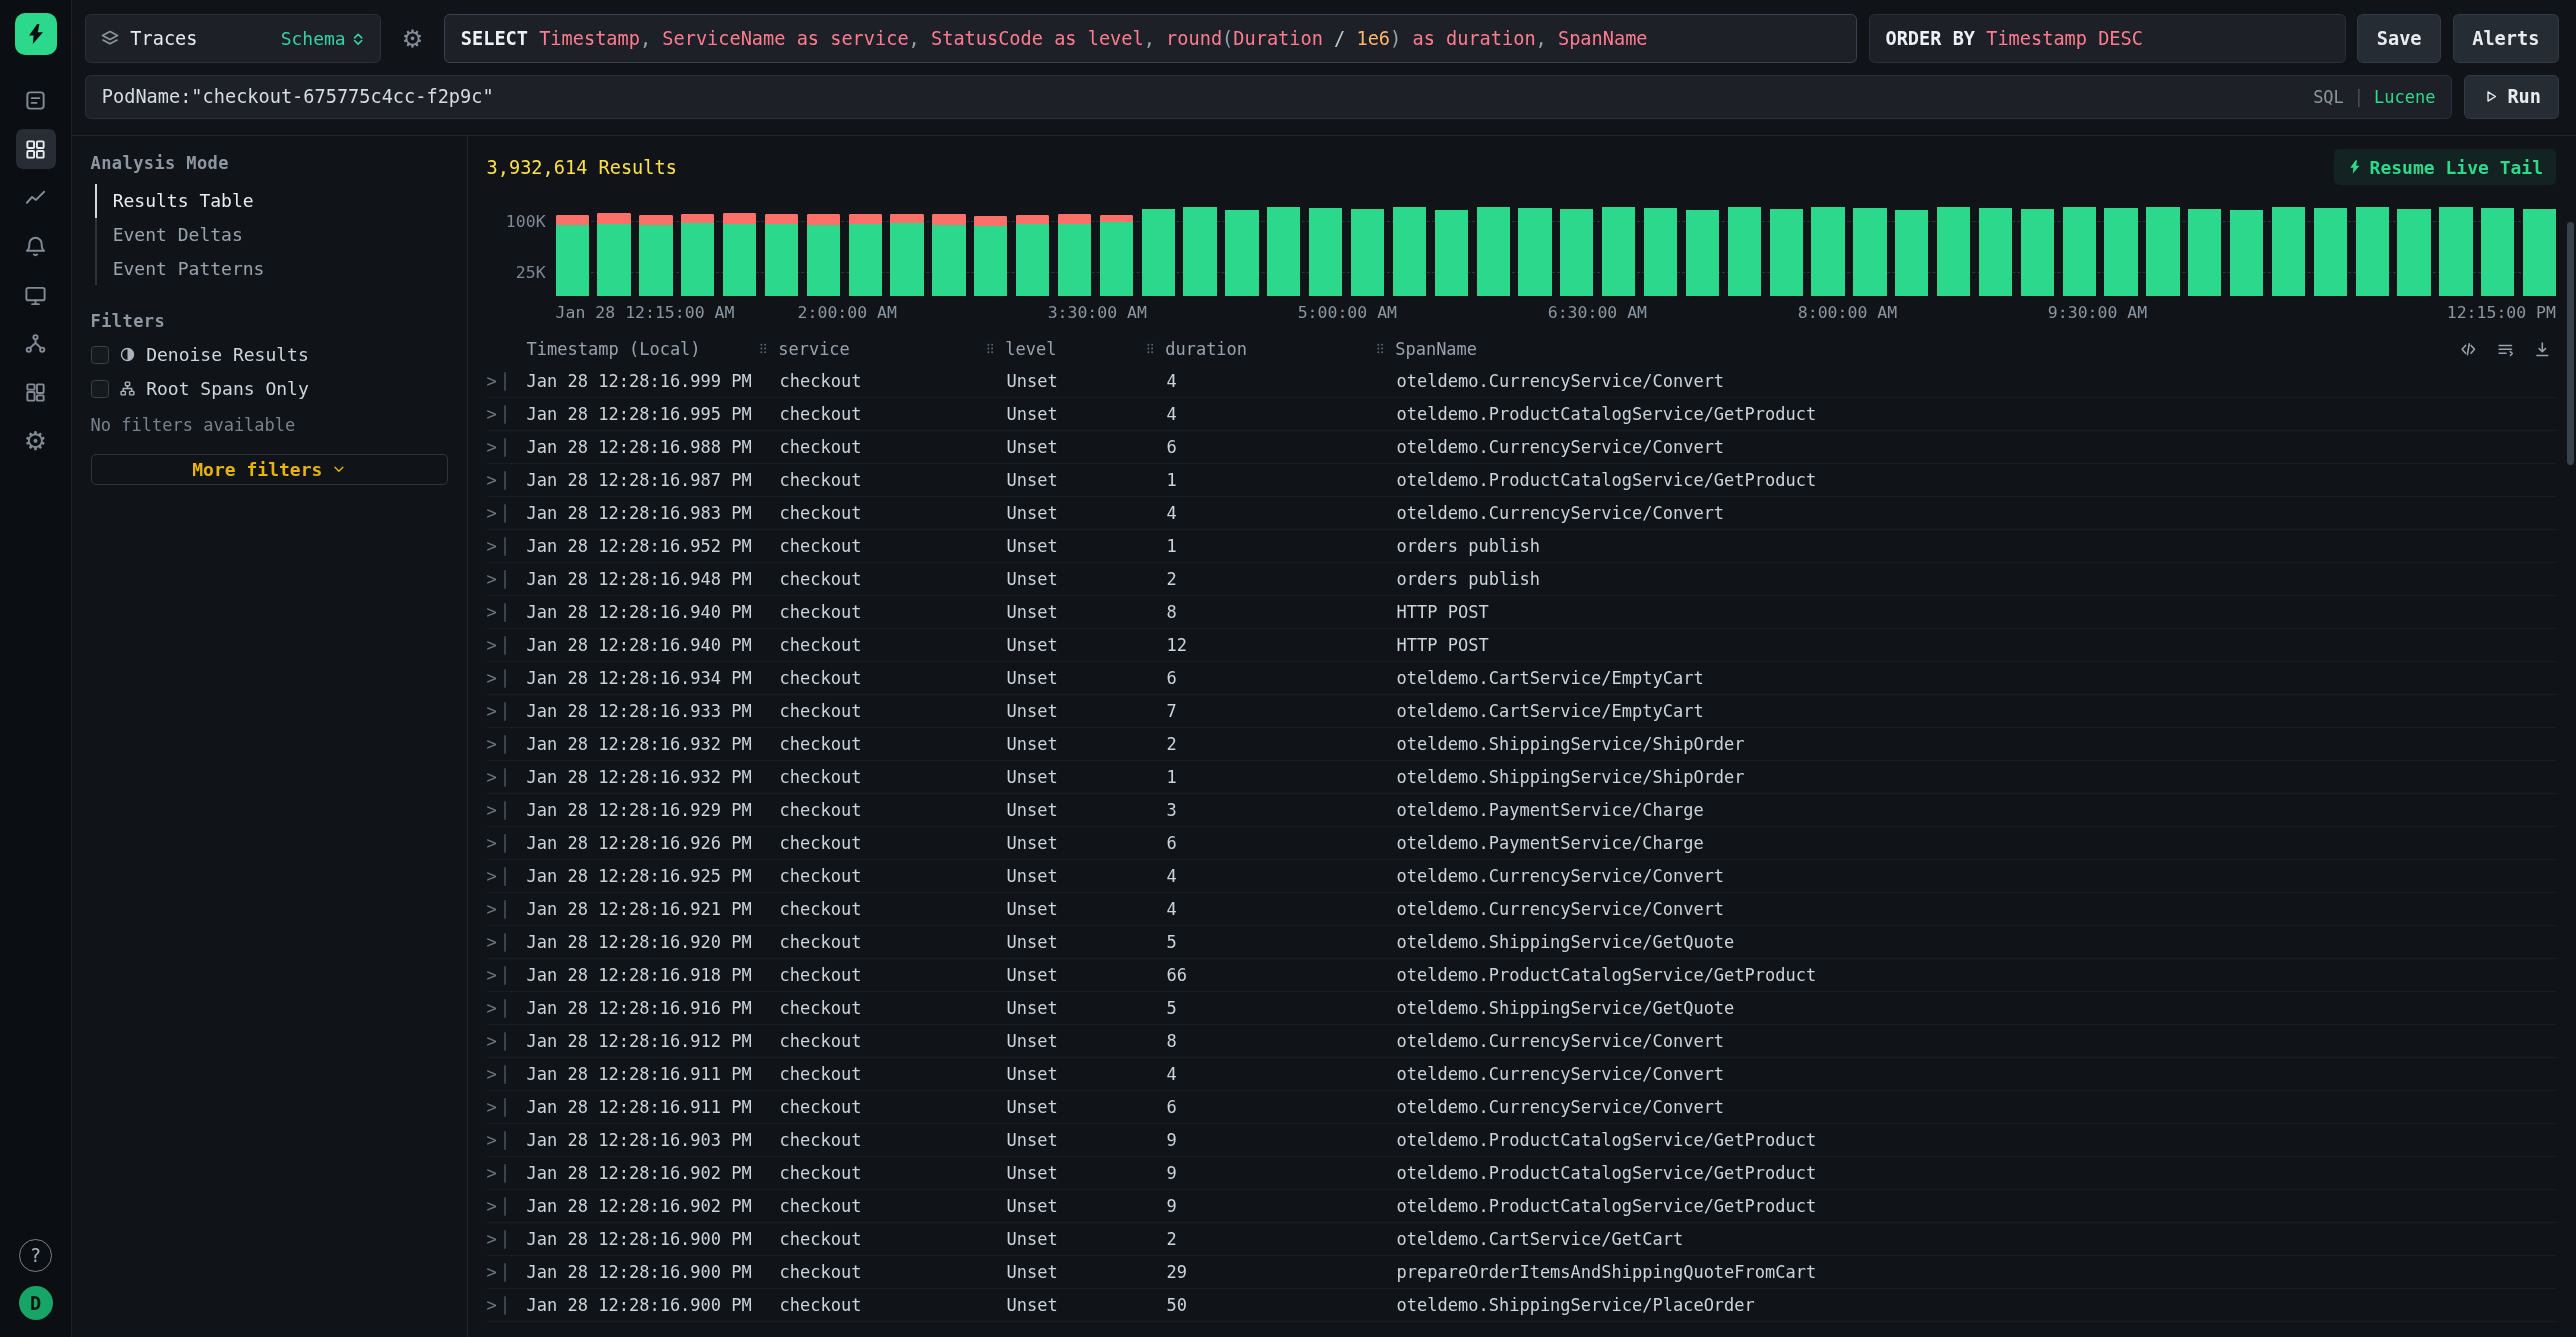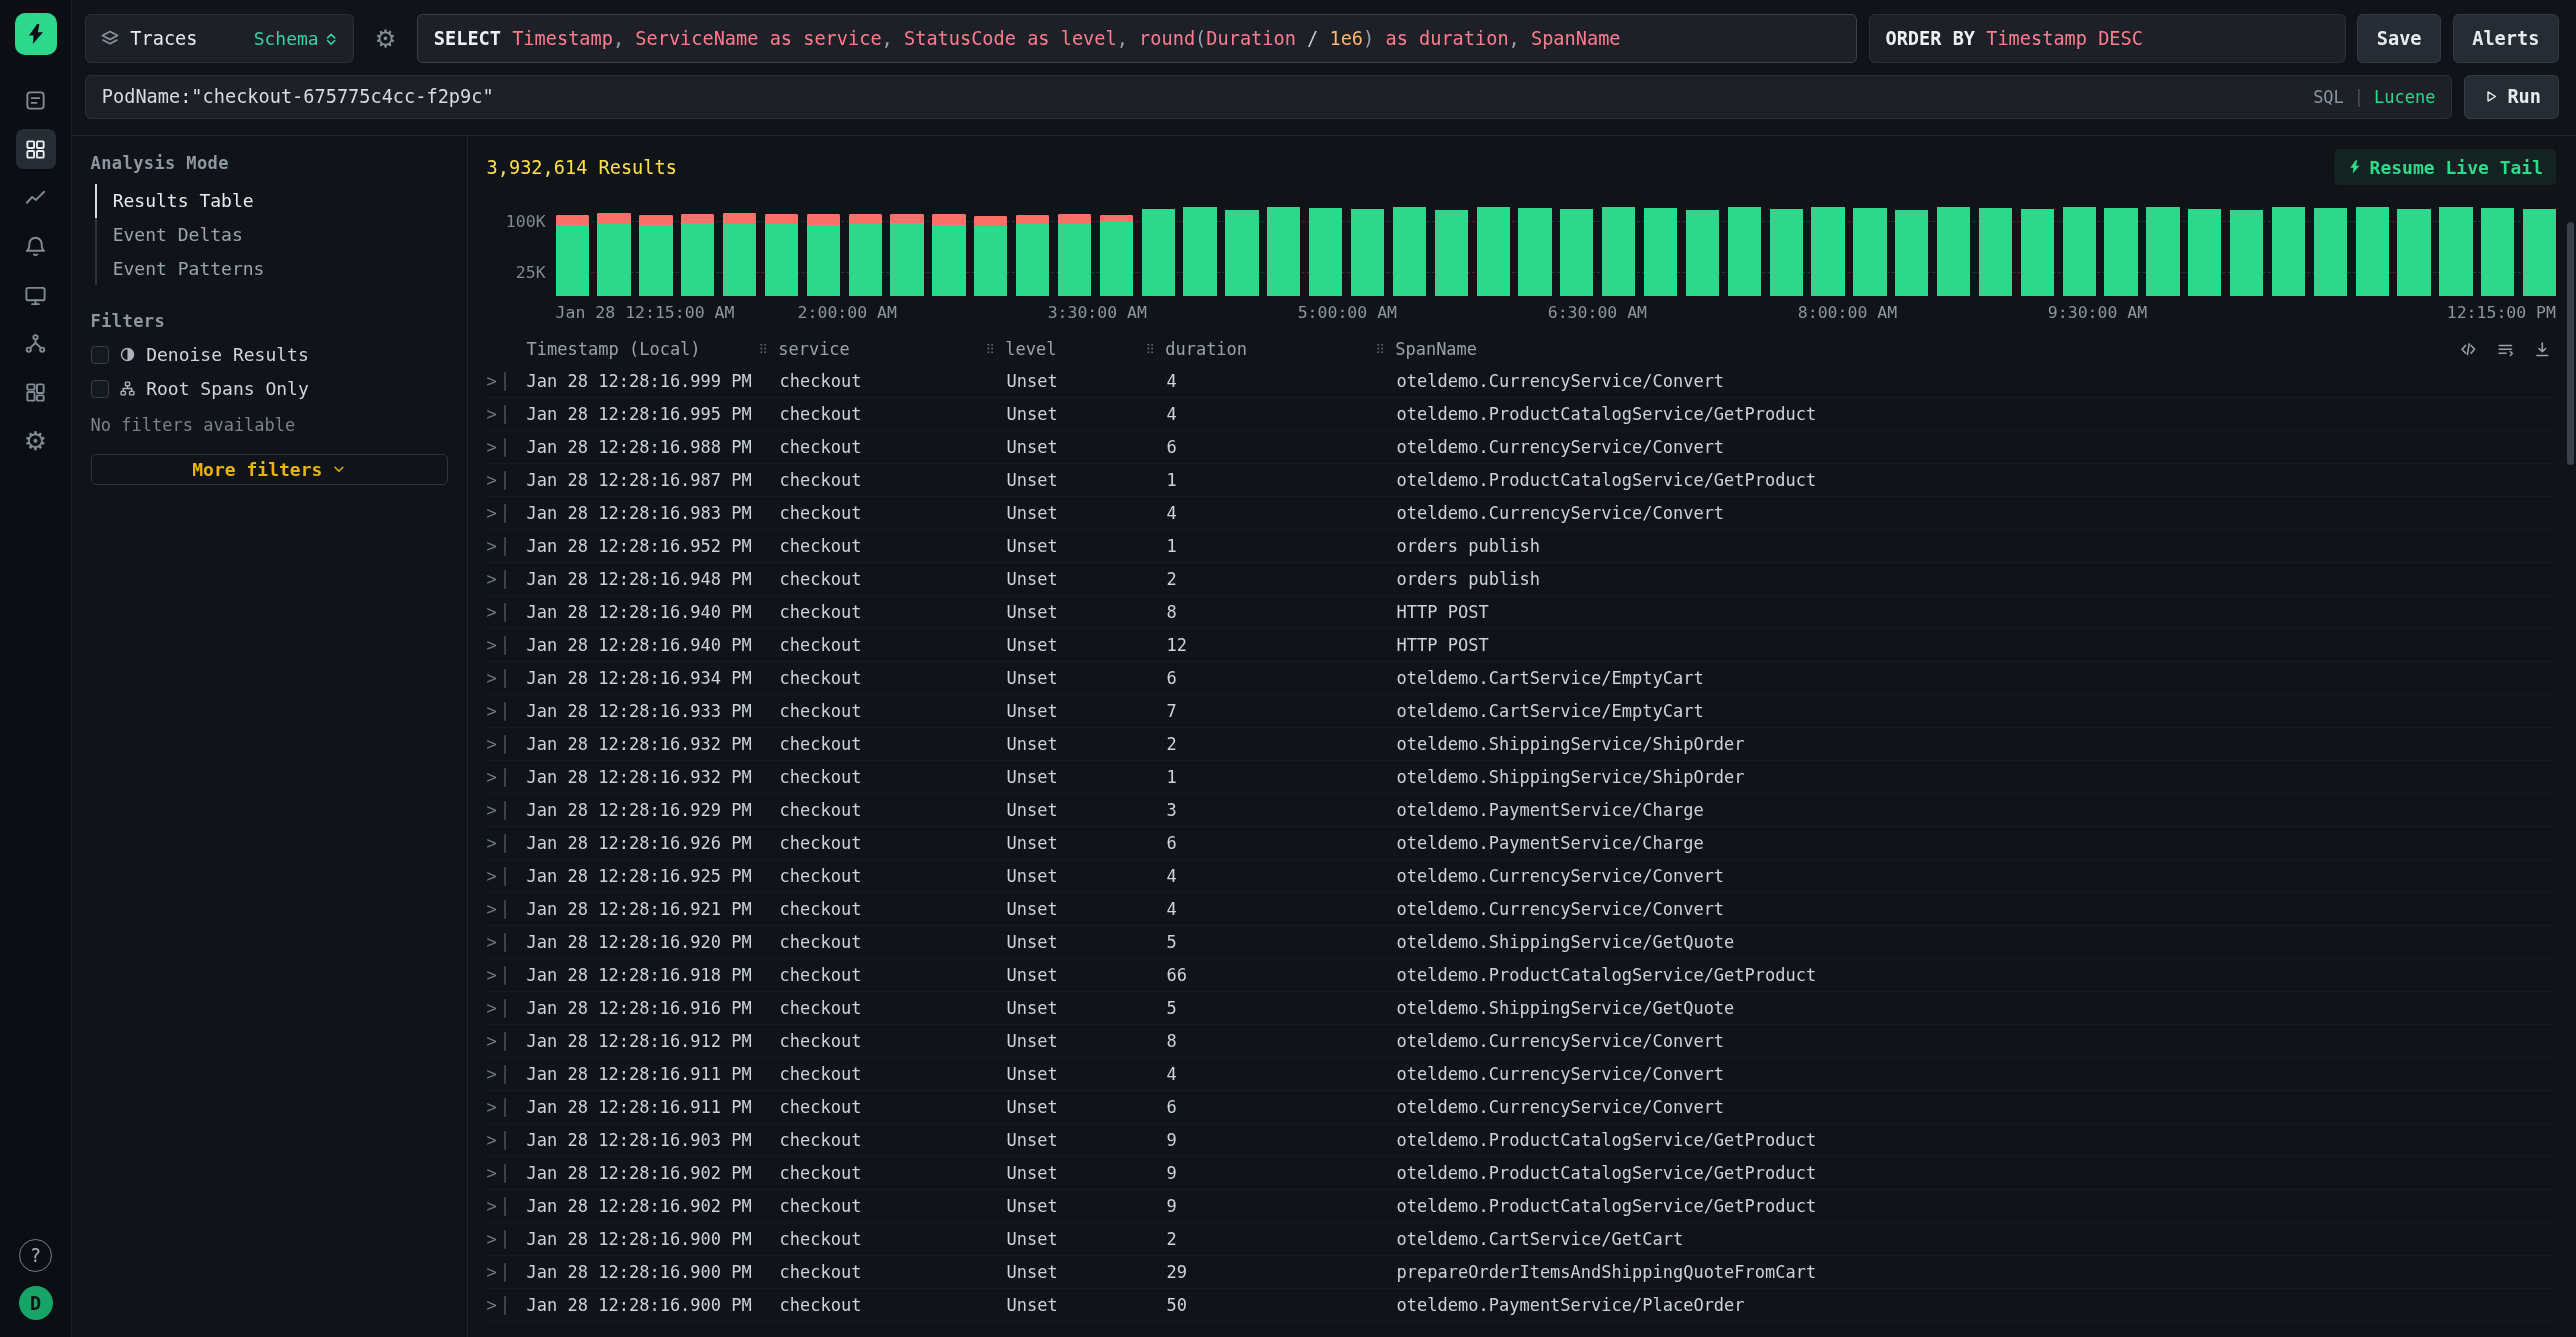--- a/index.html
+++ b/index.html
@@ -30,21 +30,21 @@
   .avatar { width:34px; height:34px; border-radius:50%; background:#16a566; color:#081510;
             display:flex; align-items:center; justify-content:center; font-weight:bold; font-size:18.6px; }
 
   
   .right { flex:1; display:flex; flex-direction:column; min-width:0; }
   .topbar { padding:14.3px 17px 15.8px 13px; border-bottom:0.7px solid #20262d; }
   .tb-row { display:flex; gap:11.5px; align-items:stretch; }
   .tb-row + .tb-row { margin-top:11.5px; }
   .box { background:#1d2127; border:0.7px solid #2a3038; border-radius:5.7px;
          display:flex; align-items:center; }
-  .source-box { width:269px; height:49px; padding:0 14.3px; gap:10px; }
+  .source-box { width:296px; height:49px; padding:0 14.3px; gap:10px; }
   .source-box svg { width:20px; height:20px; color:#8a939d; flex:none; }
   .source-label { color:#e7ebef; font-size:18.6px; }
   .schema-wrap { margin-left:auto; display:flex; align-items:center; gap:5.7px;
                  color:#35d2a2; font-size:18px;justify-content:space-between; }
   .schema-wrap svg { width:14.3px; height:14.3px; color:#35d2a2; }
   .icon-btn { width:40px; height:49px; display:flex; align-items:center; justify-content:center;
               color:#848e98; font-size:24px; font-family:"DejaVu Sans",sans-serif; }
   .sql-box { flex:1; height:49px; padding:0 15.8px; border:0.7px solid #3a424b;
              font-size:18.6px; white-space:nowrap; overflow:hidden; }
   .orderby-box { width:477px; flex:none; height:49px; padding:0 15.8px; font-size:18.6px; white-space:nowrap; overflow:hidden; }
@@ -916,21 +916,21 @@
 
   <div class="trow">
     <span class="c-exp">
       <span class="chev">&gt;</span>
       <span class="rbar"></span>
     </span>
     <span class="cell c-ts">Jan 28 12:28:16.900 PM</span>
     <span class="cell c-svc">checkout</span>
     <span class="cell c-lvl">Unset</span>
     <span class="cell c-dur">50</span>
-    <span class="cell c-span">oteldemo.PaymentService/PlaceOrder</span>
+    <span class="cell c-span">oteldemo.ShippingService/PlaceOrder</span>
   </div>
 </div>
         </div>
       </main>
     </div>
   </div>
 </div>
 
 <div class="scroll-thumb"></div>
 

